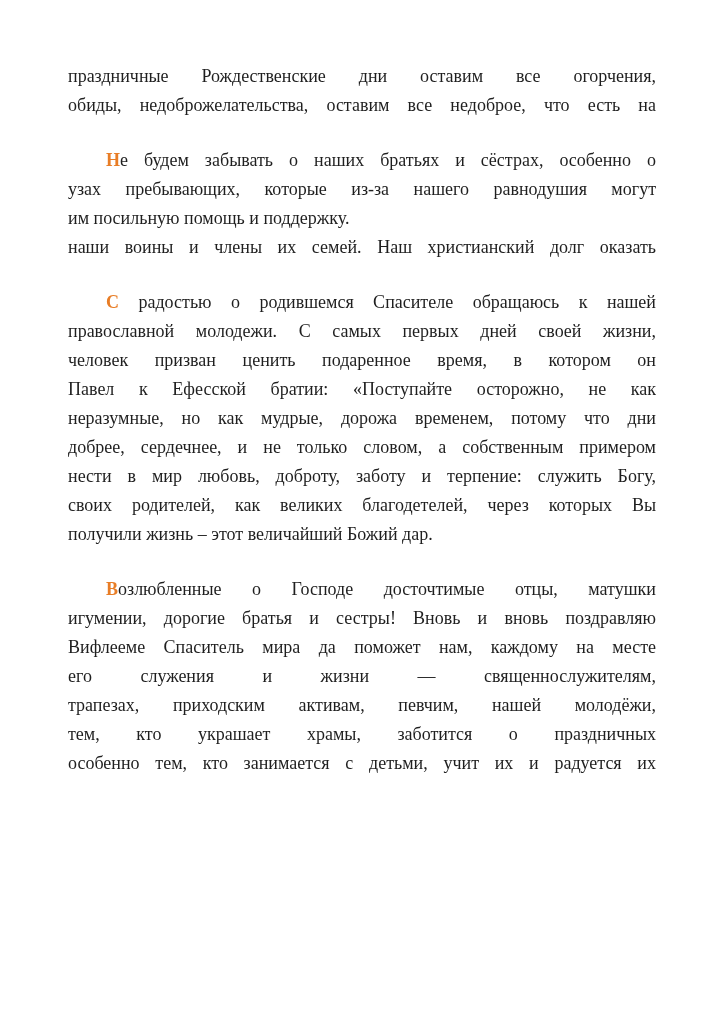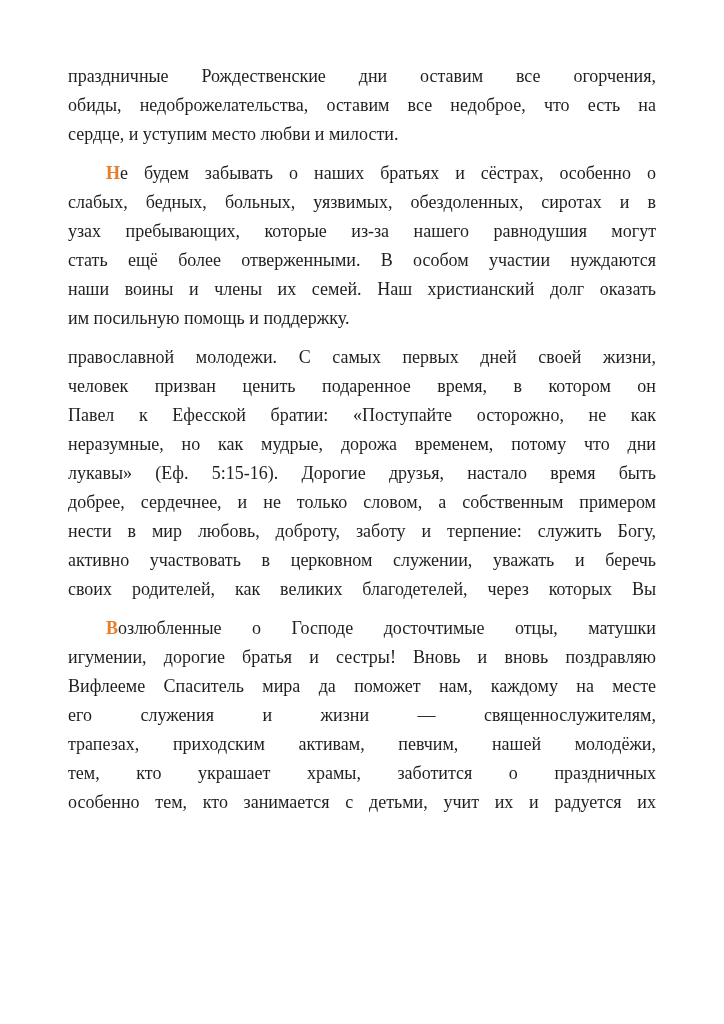--- a/index.html
+++ b/index.html
@@ -19,21 +19,21 @@
     height: 1024px;
     background: #ffffff;
     padding: 62px 56px 0 68px;
   }
   .text-block {
     width: 588px;
     color: #1f1f1f;
     font-size: 18px;
     line-height: 29px;
   }
-  .paragraph + .paragraph { margin-top: 10px; }
+  .paragraph + .paragraph { margin-top: 26px; }
   .line {
     text-align: justify;
     text-align-last: justify;
     -moz-text-align-last: justify;
     white-space: normal;
   }
   .line.last {
     text-align-last: left;
     -moz-text-align-last: left;
   }
@@ -43,40 +43,37 @@
   }
 </style>
 </head>
 <body>
 
 <div class="page" style="background: rgb(255, 255, 255);">
   <div class="text-block" id="paragraphs-container" style="color: rgb(31, 31, 31);">
       <div class="paragraph">
         <div class="line">праздничные Рождественские дни оставим все огорчения,</div>
         <div class="line">обиды, недоброжелательства, оставим все недоброе, что есть на</div>
-        <div class="line last">сердце, и уступим место любви и милости.</div>
       </div>
       <div class="paragraph">
         <div class="line indent"><span class="accent-initial" style="color: rgb(232, 125, 38);">Н</span>е будем забывать о наших братьях и сёстрах, особенно о</div>
-        <div class="line">слабых, бедных, больных, уязвимых, обездоленных, сиротах и в</div>
         <div class="line">узах пребывающих, которые из-за нашего равнодушия могут</div>
-        <div class="line">стать ещё более отверженными. В особом участии нуждаются</div>
+        <div class="line last">им посильную помощь и поддержку.</div>
         <div class="line">наши воины и члены их семей. Наш христианский долг оказать</div>
-        <div class="line last">им посильную помощь и поддержку.</div>
       </div>
       <div class="paragraph">
+        <div class="line indent"><span class="accent-initial" style="color: rgb(232, 125, 38);">С</span> радостью о родившемся Спасителе обращаюсь к нашей</div>
         <div class="line">православной молодежи. С самых первых дней своей жизни,</div>
         <div class="line">человек призван ценить подаренное время, в котором он</div>
         <div class="line">Павел к Ефесской братии: «Поступайте осторожно, не как</div>
         <div class="line">неразумные, но как мудрые, дорожа временем, потому что дни</div>
-        <div class="line">лукавы» (Еф. 5:15-16). Дорогие друзья, настало время быть</div>
         <div class="line">добрее, сердечнее, и не только словом, а собственным примером</div>
         <div class="line">нести в мир любовь, доброту, заботу и терпение: служить Богу,</div>
-        <div class="line">активно участвовать в церковном служении, уважать и беречь</div>
         <div class="line">своих родителей, как великих благодетелей, через которых Вы</div>
+        <div class="line last">получили жизнь – этот величайший Божий дар.</div>
       </div>
       <div class="paragraph">
         <div class="line indent"><span class="accent-initial" style="color: rgb(232, 125, 38);">В</span>озлюбленные о Господе досточтимые отцы, матушки</div>
         <div class="line">игумении, дорогие братья и сестры! Вновь и вновь поздравляю</div>
         <div class="line">Вифлееме Спаситель мира да поможет нам, каждому на месте</div>
         <div class="line">его служения&nbsp;и жизни — священнослужителям,</div>
         <div class="line">трапезах,&nbsp;приходским активам,&nbsp;певчим, нашей молодёжи,</div>
         <div class="line">тем, кто украшает храмы,&nbsp;заботится о праздничных</div>
         <div class="line">особенно тем, кто занимается с детьми, учит их и радуется их</div>
       </div>

